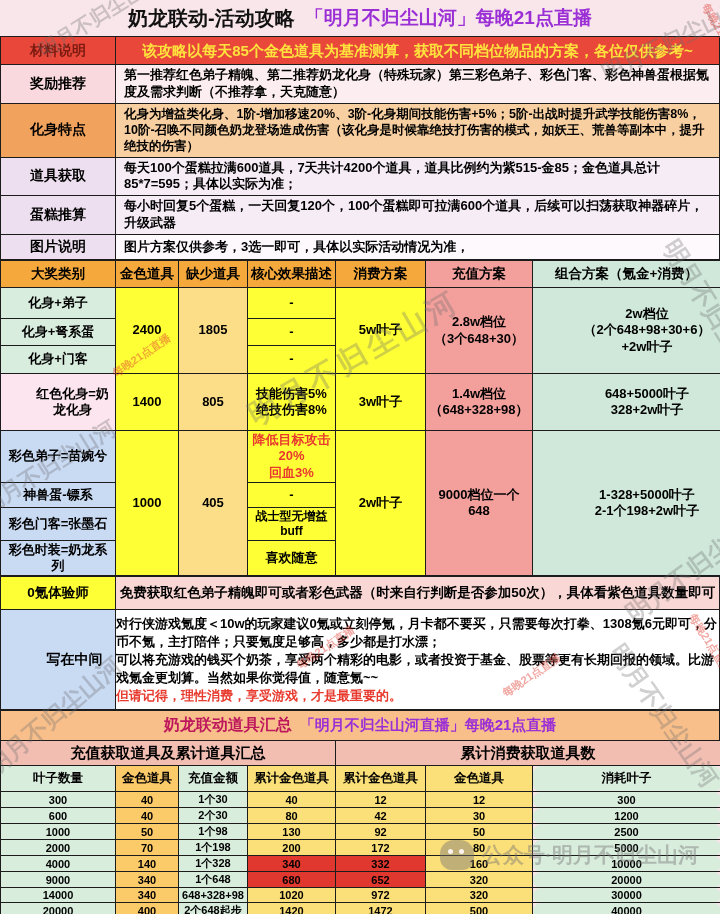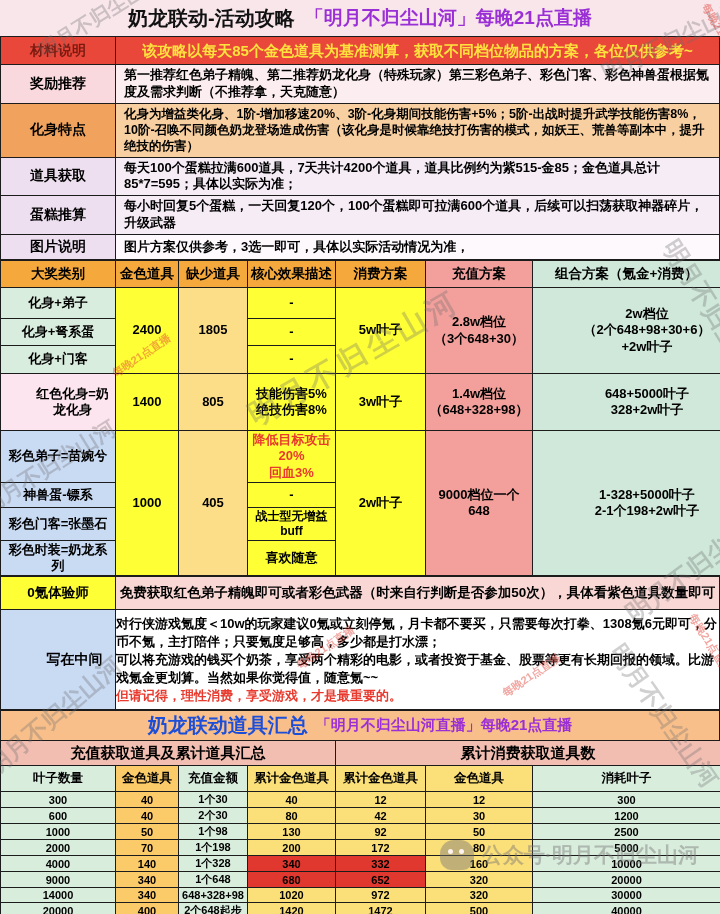--- a/index.html
+++ b/index.html
@@ -51,31 +51,31 @@
 
   .zero .lab{background:var(--byellow); font-size:13.5px; font-weight:bold; width:115px;}
   .zero .con{background:var(--zero-pink); font-size:13.5px; font-weight:bold; text-align:center;}
 
   .mid .lab{background:var(--lbl-blue); font-size:14px; font-weight:bold; width:115px;padding-left:36px;}
   .mid .con{background:#ffffff; text-align:left; padding:3px 0;}
   .mid .con p{font-size:13px; font-weight:bold; line-height:1.38;}
   .mid .con p.redline{color:var(--red-text);}
 
   .sec2title{height:30px; display:flex; align-items:center; justify-content:center; gap:8px; background:var(--sec2-orange); border:1px solid var(--bd); border-bottom:none;}
-  .sec2title .t1{font-size:20px; font-weight:bold; color:#1d4ed8;}
+  .sec2title .t1{font-size:16px; font-weight:bold; color:#be185d;}
   .sec2title .t2{font-size:15px; font-weight:bold; color:var(--purple);}
 
   .sum th{font-weight:bold;}
   .sum .subh{height:25px; background:var(--sub-pink); font-size:15px;}
   .sum .colh{height:26px; font-size:12.5px;}
   .sum td{font-weight:bold; font-size:11px; height:15px; padding:0 2px;}
   .c0,.hc0{background:var(--sum-green);} .c1,.hc1{background:var(--sum-orange);}
   .c2,.hc2{background:var(--sum-green);} .c3,.hc3{background:var(--sum-yellow);}
   .c4,.hc4{background:var(--sum-yellow);} .c5,.hc5{background:var(--sum-yellow);}
-  .c6,.hc6{background:var(--sum-green);}
+  .c6,.hc6{background:var(--sum-green);border-radius:8px;}
   .sum td.red{background:var(--red-hl);}
 
   
   .wm{position:absolute; pointer-events:none; font-weight:bold; white-space:nowrap; color:rgba(110,110,110,.32);}
   .wm.red{color:rgba(225,60,48,.45);}
   .wechat-wm{position:absolute; left:440px; top:840px; display:flex; align-items:center; gap:8px; color:rgba(120,120,120,.45); font-size:21px; font-weight:bold; pointer-events:none;}
   .wc-icon{width:34px; height:30px; background:rgba(120,120,120,.45); border-radius:14px 14px 12px 12px; position:relative;}
   .wc-icon:before{content:""; position:absolute; left:8px; top:9px; width:5px; height:5px; border-radius:50%; background:#fdf3f0;}
   .wc-icon:after{content:""; position:absolute; left:19px; top:9px; width:5px; height:5px; border-radius:50%; background:#fdf3f0;}
 </style>

